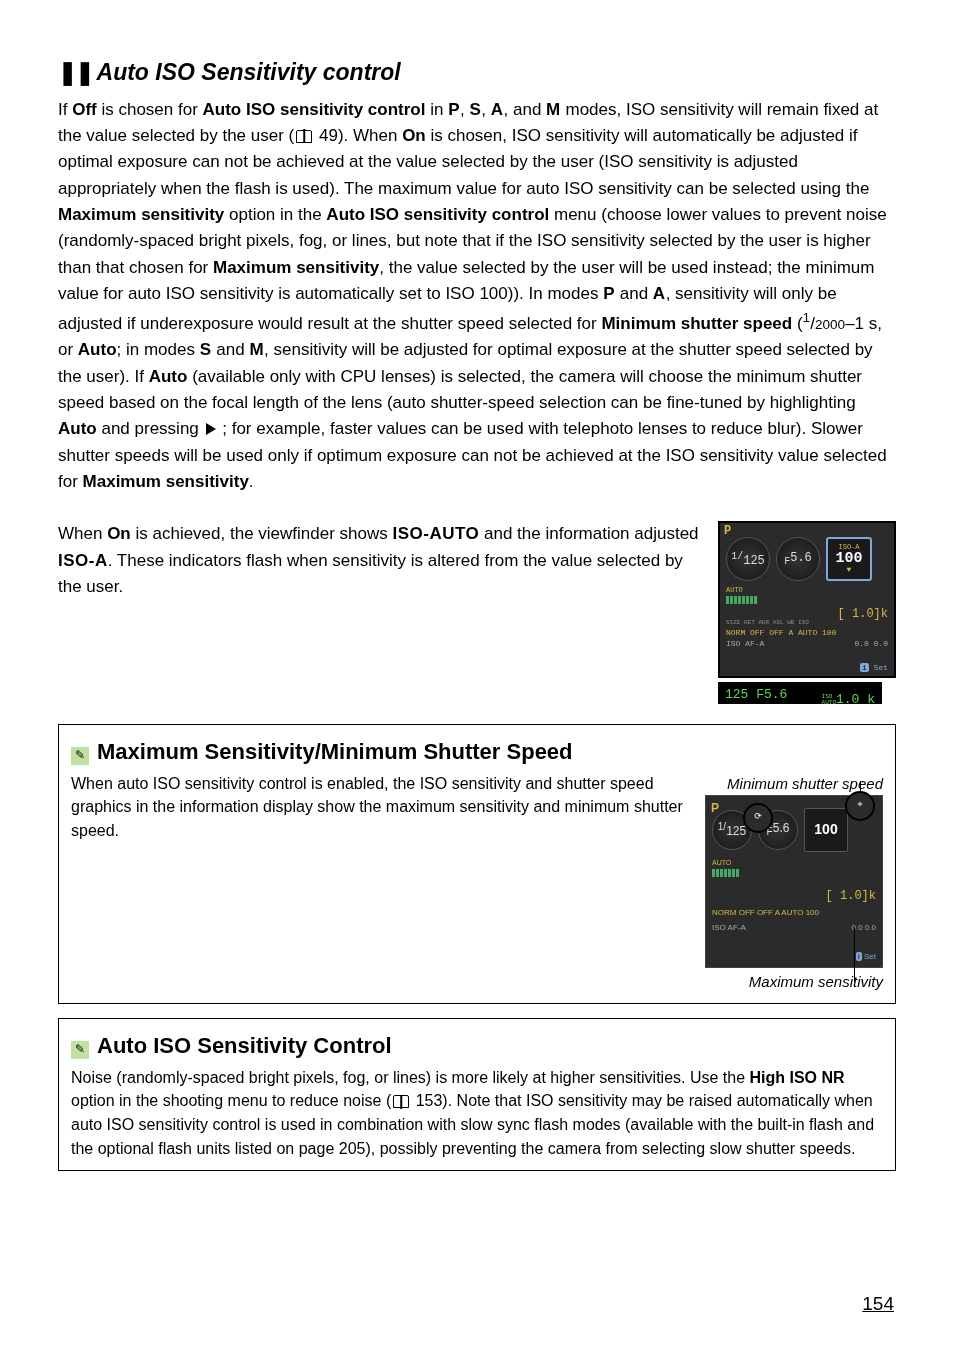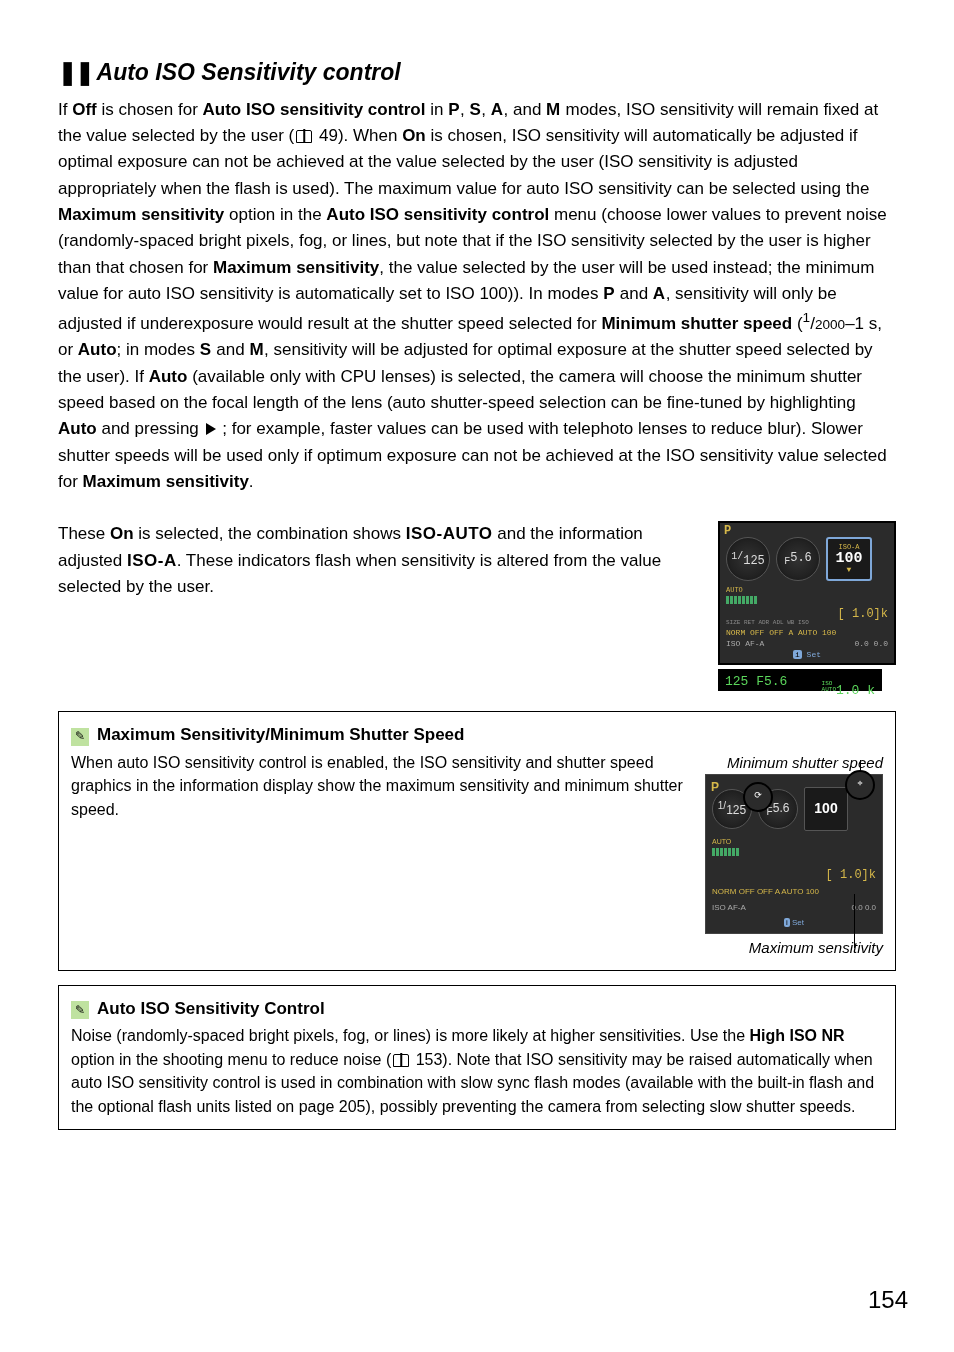--- a/index.html
+++ b/index.html
@@ -129,21 +129,21 @@
     display:flex; align-items:baseline; gap:8px;
     margin-bottom:2px;
   }
   .pencil-badge {
     width:18px; height:18px;
     background:#bfe2a0;
     display:inline-flex; align-items:center; justify-content:center;
     font-size:12px;
     flex:0 0 18px;
   }
-  .callout-title { font-weight:700; font-size:17px; }
+  .callout-title { font-weight:700; font-size:22px; }
   .callout-body { font-size:16px; line-height:1.48; }
   .cb-flex { display:flex; gap:0; align-items:flex-start; }
   .cb-flex .t { flex:1; }
   .cb-flex .ig { flex:0 0 178px; }
   .anno-label {
     font-style: italic;
     font-size: 15px;
     text-align:right;
   }
   .anno-img-wrap {
@@ -167,24 +167,25 @@
     z-index:6;
     color:#fff; font-size:9px; font-family:"Courier New",monospace;
   }
   .bracket {
     font-family:"Courier New",monospace;
     color:#d6b84a; font-size:12px;
   }
   .page-num {
     position:absolute;
     bottom:34px;
-    right:46px;
-    font-size:24px;
-  }
-  .lcd-set { color:#7fa8d9; font-size:8px; text-align:center; margin-top:3px; }
+    right:60px;
+    font-size:19px;
+    text-decoration:underline;
+  }
+  .lcd-set { color:#7fa8d9; font-size:8px; text-align:right; margin-top:16px; }
   .iso-box2 {
     width:44px; height:44px; border-radius:2px;
     background:#1a1a1a;
     display:flex; align-items:center; justify-content:center;
     color:#fff; font-size:14px; font-weight:700;
     border:1px solid #555;
     overflow:hidden;
   }
 </style>
 </head>
@@ -194,21 +195,21 @@
   <span class="black-squares">❚❚</span><span>Auto ISO Sensitivity control</span>
 </h2>
 
 <p class="body">
   <span>If </span><span class="b">Off</span><span> is chosen for </span><span class="b">Auto ISO sensitivity control</span><span> in </span><span class="bc">P</span>, <span class="bc">S</span>, <span class="bc">A</span>, and <span class="bc">M</span><span> modes, ISO sensitivity will remain fixed at the value selected by the user (</span><span class="page-icon"></span><span> 49).  When </span><span class="b">On</span><span> is chosen, ISO sensitivity will automatically be adjusted if optimal exposure can not be achieved at the value selected by the user (ISO sensitivity is adjusted appropriately when the flash is used).  The maximum value for auto ISO sensitivity can be selected using the </span><span class="b">Maximum sensitivity</span><span> option in the </span><span class="b">Auto ISO sensitivity control</span><span> menu (choose lower values to prevent noise (randomly-spaced bright pixels, fog, or lines, but note that if the ISO sensitivity selected by the user is higher than that chosen for </span><span class="b">Maximum sensitivity</span><span>, the value selected by the user will be used instead; the minimum value for auto ISO sensitivity is automatically set to ISO 100)).  In modes </span><span class="bc">P</span><span> and </span><span class="bc">A</span><span>, sensitivity will only be adjusted if underexposure would result at the shutter speed selected for </span><span class="b">Minimum shutter speed</span><span> (</span><sup class="sm">1</sup>/<span class="sm">2000</span><span>–1 s, or </span><span class="b">Auto</span><span>; in modes </span><span class="bc">S</span><span> and </span><span class="bc">M</span><span>, sensitivity will be adjusted for optimal exposure at the shutter speed selected by the user).  If </span><span class="b">Auto</span><span> (available only with CPU lenses) is selected, the camera will choose the minimum shutter speed based on the focal length of the lens (auto shutter-speed selection can be fine-tuned by highlighting </span><span class="b">Auto</span><span> and pressing </span><span class="tri-right"></span><span> ; for example, faster values can be used with telephoto lenses to reduce blur).  Slower shutter speeds will be used only if optimum exposure can not be achieved at the ISO sensitivity value selected for </span><span class="b">Maximum sensitivity</span><span>.</span>
 </p>
 
 <div class="two-col">
   <div class="text">
     <p class="body" style="margin-bottom:0">
-      <span>These </span><span class="b">On</span><span> is selected, the combination shows </span><span class="bc">ISO-AUTO</span><span> and the information adjusted </span><span class="bc">ISO-A</span><span>.  These indicators flash when sensitivity is altered from the value selected by the user.</span>
+      <span>When </span><span class="b">On</span><span> is achieved, the viewfinder shows </span><span class="bc">ISO-AUTO</span><span> and the information adjusted </span><span class="bc">ISO-A</span><span>.  These indicators flash when sensitivity is altered from the value selected by the user.</span>
     </p>
   </div>
   <div class="imgcol">
     <div class="lcd-wrap">
       <div class="camera-lcd">
         <div class="p-badge" style="top:4px; left:6px;">P</div>
         <div class="lcd-top" style="margin-top:8px;">
           <div class="dial">
               <span><sup>1/</sup><span>125</span></span>
             </div>
@@ -241,21 +242,21 @@
           </div>
         <div class="lcd-row2">
             <span>ISO   AF-A</span>
             <span>0.0      0.0</span>
           </div>
         <div class="lcd-set"><span style="background:#7fa8d9;color:#000;padding:0 2px;border-radius:2px;">i</span> <span>Set</span></div>
       </div>
     </div>
     <div class="vf-strip">
       <em>125  F5.6</em>
-      <span style="display:flex; align-items:flex-start;">
+      <span style="display:flex; align-items:center;">
         <span style="display:flex;flex-direction:column;font-size:6px;line-height:1;">
             <span>ISO</span>
             <span>AUTO</span>
           </span>
         <em>1.0 k</em>
       </span>
     </div>
   </div>
 </div>
 

